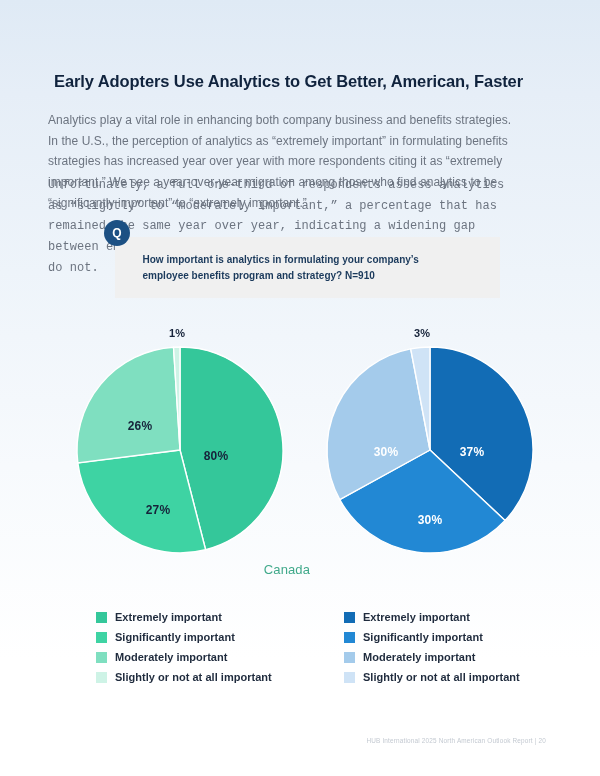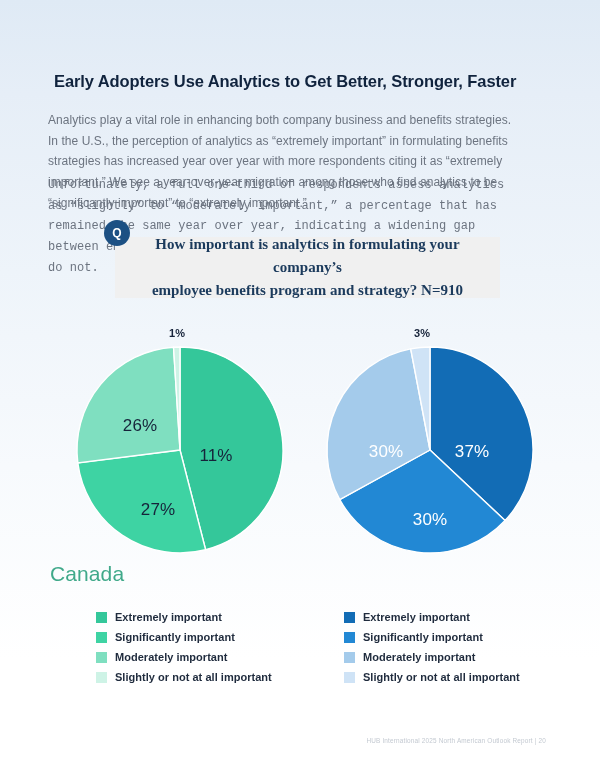--- a/index.html
+++ b/index.html
@@ -82,28 +82,27 @@
     top: 17px;
     width: 385px;
     height: 61px;
     background: #f0f0f0;
     display: flex;
     align-items: center;
     justify-content: center;
   }
   #question-text {
     width: 330px;
-    text-align: center;
-    font-size: 15px;
+    text-align: left;
+    font-size: 10px;
     font-weight: bold;
     line-height: 1.55;
     color: #1b3a5c;
     letter-spacing: 0.02px;
     white-space: pre-line;
-    font-family: Liberation Serif, serif;
   }
 
   
   .chart-col {
     position: absolute;
     top: 322px;
     width: 260px;
   }
   #chart-canada { left: 50px; }
   #chart-us     { left: 298px; }
@@ -114,44 +113,44 @@
     height: 212px;
     margin: 22px auto 0 auto;
   }
   #chart-canada .pie-wrap { margin-left: 24px; }
   #chart-us .pie-wrap     { margin-left: 26px; }
 
   .pie-svg { display: block; width: 212px; height: 212px; }
 
   .pie-label {
     position: absolute;
-    font-size: 17px;
-    font-weight: normal;
+    font-size: 12px;
+    font-weight: bold;
     letter-spacing: 0.1px;
     transform: translate(-50%, -50%);
     white-space: nowrap;
   }
   .pie-label.dark  { color: #16233a; }
   .pie-label.light { color: #ffffff; margin-top: 8px; }
 
   .outside-label {
     position: absolute;
     font-size: 11px;
     font-weight: bold;
     color: #16233a;
     transform: translate(-50%, -50%);
     white-space: nowrap;
   }
 
   .chart-title {
     position: absolute;
     top: 240px;
     width: 260px;
-    text-align: left;
-    font-size: 21px;
+    text-align: right;
+    font-size: 13px;
     letter-spacing: 0.1px;
   }
   #title-canada { color: #40a98a; }
   #title-us     { color: #2a5e96; }
 
   
   .legend {
     position: absolute;
     top: 285px;
     left: 46px;
@@ -185,21 +184,21 @@
     color: #c3c9d1;
     letter-spacing: 0.18px;
   }
 </style>
 </head>
 <body>
 
 <div id="page">
   <div class="sheet">
 
-    <h1 id="page-title">Early Adopters Use Analytics to Get Better, Stronger, Faster</h1>
+    <h1 id="page-title">Early Adopters Use Analytics to Get Better, American, Faster</h1>
 
     <p class="body-copy" id="para-1">Analytics play a vital role in enhancing both company business and benefits strategies. In the U.S., the perception of analytics as “extremely important” in formulating benefits strategies has increased year over year with more respondents citing it as “extremely important.” We see a year-over-year migration among those who find analytics to be “significantly important” to “extremely important.”</p>
 
     <p class="body-copy" id="para-2">Unfortunately, a full one-third of respondents assess analytics as “slightly” to “moderately important,” a percentage that has remained the same year over year, indicating a widening gap between employers who make data-driven decisions and those who do not.</p>
 
     <div id="question-block">
       <div id="q-badge">Q</div>
       <div id="question-panel">
         <div id="question-text">How important is analytics in formulating your company’s
 employee benefits program and strategy?  N=910</div>
@@ -209,21 +208,21 @@
     <div class="chart-col" id="chart-canada">
       <div class="pie-wrap">
         <svg class="pie-svg" viewBox="0 0 212 212">
           <g id="pie-slices-canada">
               <path d="M 106 106 L 106.00 3.00 A 103 103 0 0 1 131.62 205.76 Z" fill="#34c79a" stroke="#ffffff" stroke-width="1.4"></path>
               <path d="M 106 106 L 131.62 205.76 A 103 103 0 0 1 3.81 118.91 Z" fill="#3ed3a3" stroke="#ffffff" stroke-width="1.4"></path>
               <path d="M 106 106 L 3.81 118.91 A 103 103 0 0 1 99.53 3.20 Z" fill="#7fdfc0" stroke="#ffffff" stroke-width="1.4"></path>
               <path d="M 106 106 L 99.53 3.20 A 103 103 0 0 1 106.00 3.00 Z" fill="#cef3e6" stroke="#ffffff" stroke-width="1.4"></path>
             </g>
         </svg>
-        <div class="pie-label dark" style="left:142px; top:112px;">11%</div>
+        <div class="pie-label dark" style="left:142px; top:112px;">80%</div>
         <div class="pie-label dark" style="left:76px; top:166px;margin-left:8px;">27%</div>
         <div class="pie-label dark" style="left:66px; top:82px;">26%</div>
         <div class="outside-label" style="left:103px; top:-11px;">1%</div>
       </div>
       <div class="chart-title" id="title-canada">Canada</div>
       <div class="legend" id="legend-canada">
           <div class="legend-row">
             <span class="legend-swatch" style="background: rgb(52, 199, 154);"></span>
             <span class="legend-text">Extremely important</span>
           </div>

